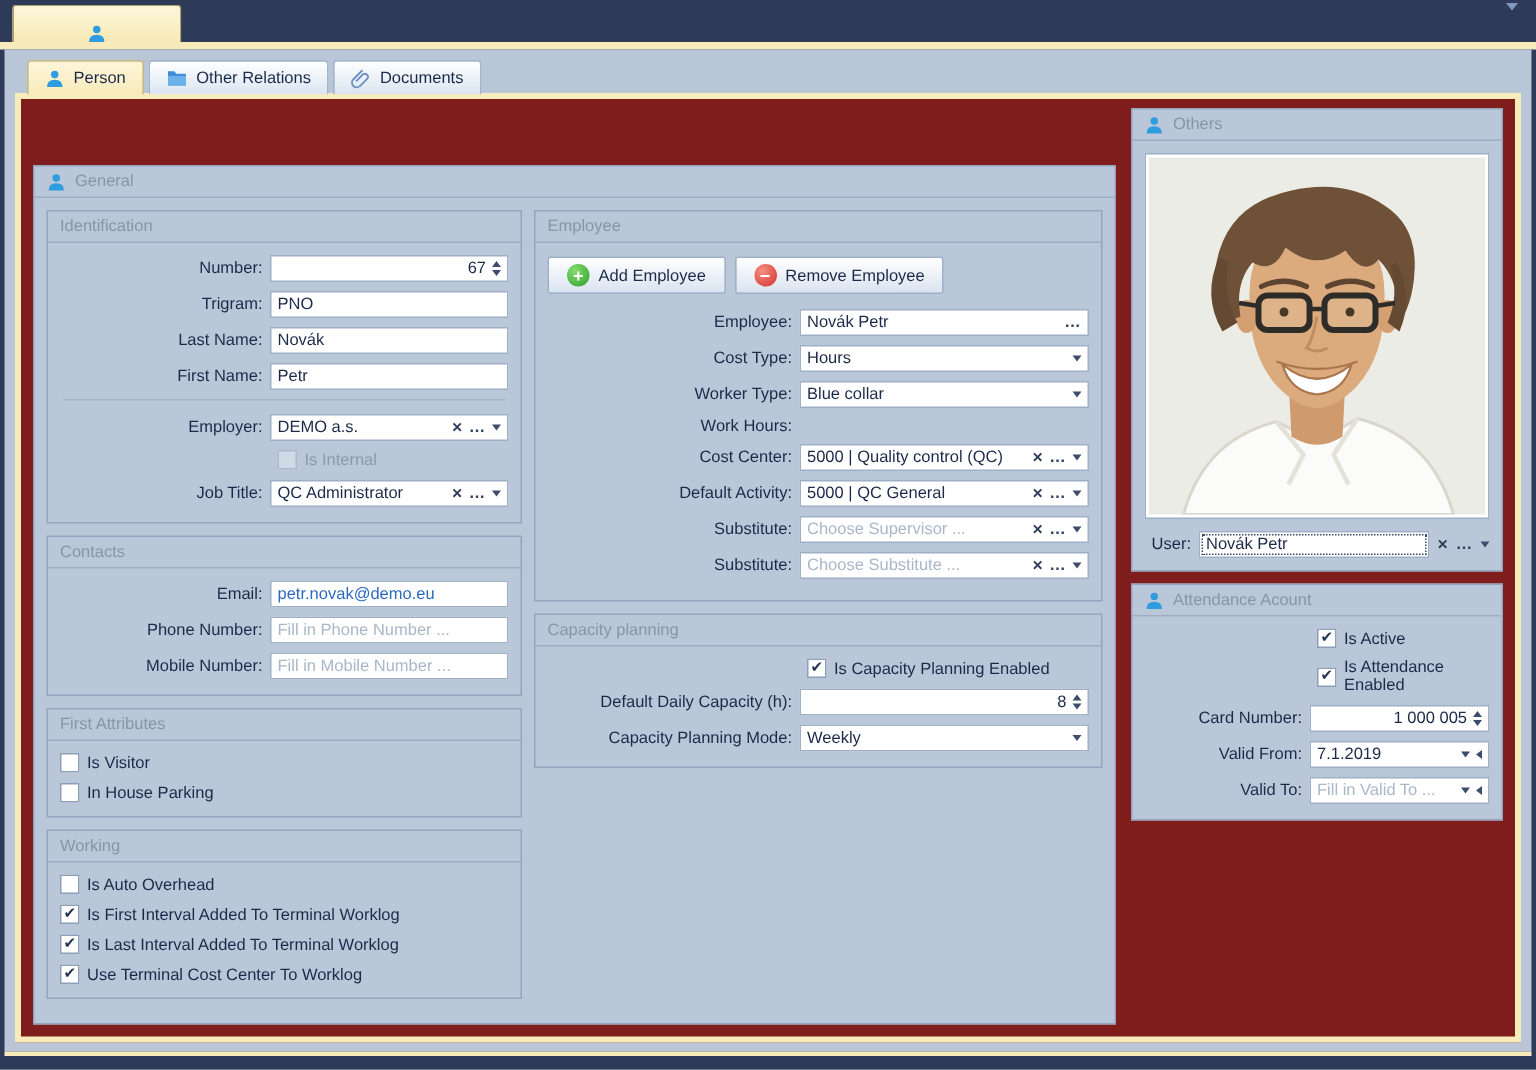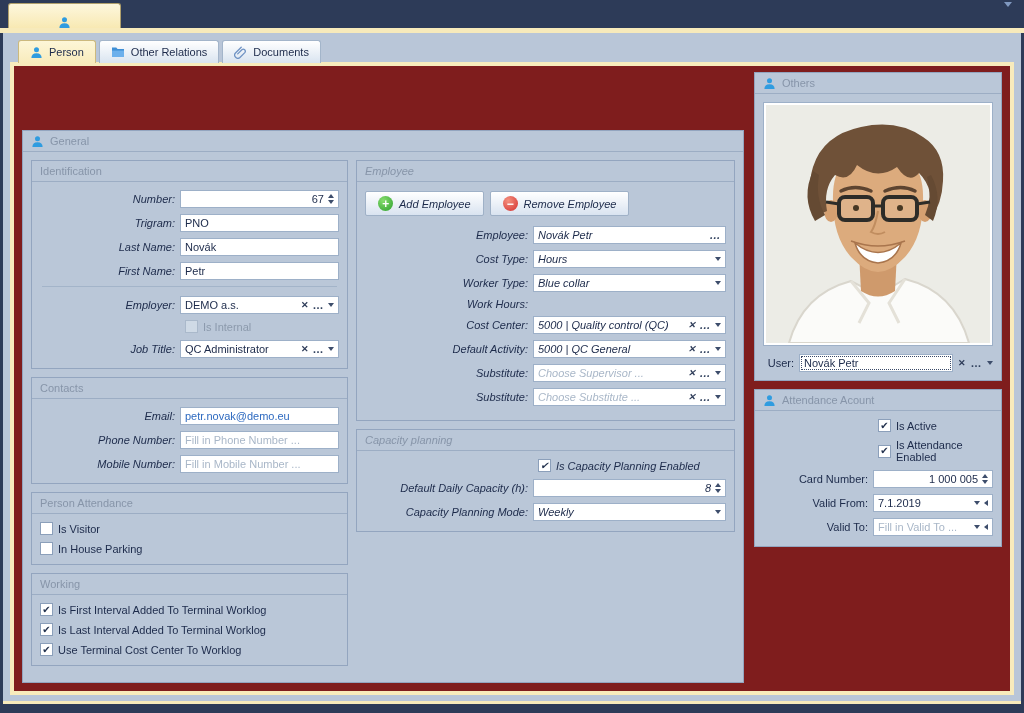--- a/index.html
+++ b/index.html
@@ -37,27 +37,27 @@
   }
   .tab.active { background: linear-gradient(#fdf6d8, #f8ebbc); border-color: #ccb97e; }
   .page { flex: 1; min-height: 0; border: 4px solid #f8ebbc; background: #7f1d1d; padding: 6px 8px; display: flex; gap: 10px; align-items: flex-end; }
   
   .group { border: 1px solid #93a5bf; background: #bac7d8; display: flex; flex-direction: column; min-height: 0; }
   .gcap { height: 21px; flex: none; display: flex; align-items: center; gap: 6px; padding: 0 8px; color: #8795a9; border-bottom: 1px solid #9cadc4; }
   .gbody { flex: 1; min-height: 0; padding: 8px; }
   .col-general { flex: 1; margin-bottom: 2px; }
   .col-general > .gbody { display: flex; gap: 8px; align-items: flex-start; }
   .gcol-left { width: 317px; flex: none; }
-  .gcol-right { flex: 1; min-width: 0; font-style: italic; }
+  .gcol-right { flex: 1; min-width: 0; }
   .subgroup { margin-bottom: 8px; }
   .col-right { width: 248px; flex: none; display: flex; flex-direction: column; align-self: flex-start; }
   
   .row { display: flex; align-items: center; margin-bottom: 6px; }
   .lbl { flex: none; text-align: right; padding-right: 5px; white-space: nowrap; color: #1c2a4a; }
-  .ident .lbl, .contacts .lbl { width: 140px; font-style: italic; }
+  .ident .lbl, .contacts .lbl { width: 140px; }
   .emp .lbl, .cap .lbl { width: 168px; }
   .att .lbl { width: 110px; }
   .user-row .lbl { width: 36px; }
   .ed { flex: 1; min-width: 0; height: 18px; background: #fff; border: 1px solid #9db0c8; display: flex; align-items: center; padding: 0 4px; gap: 4px; cursor: text; }
   .val { flex: 1; min-width: 0; white-space: nowrap; overflow: hidden; color: #1c2a4a; }
   .val.right { text-align: right; }
   .ph { color: #a9b7c8; }
   .link { color: #2e6ac0; cursor: pointer; }
   .edbtn { flex: none; display: flex; align-items: center; cursor: pointer; }
   .x-glyph { font-weight: bold; font-size: 9px; color: #2d3b58; line-height: 1; }
@@ -234,39 +234,43 @@
                   <span class="lbl">Mobile Number:</span>
                   <span class="ed">
                       <span class="val ph">Fill in Mobile Number ...</span>
                     </span>
                 </div>
               </div>
             </div>
 
             <div class="group subgroup">
               <div class="gcap">
-                  <span>Person Attendance</span>
+                  <span>First Attributes</span>
                 </div>
               <div class="gbody">
                 <div class="cbrow">
                   <span class="cbox"></span>
                   <span class="cblbl">Is Visitor</span>
                 </div>
                 <div class="cbrow" style="margin-bottom:1px;">
                   <span class="cbox"></span>
                   <span class="cblbl">In House Parking</span>
                 </div>
               </div>
             </div>
 
             <div class="group subgroup">
               <div class="gcap">
                   <span>Working</span>
                 </div>
               <div class="gbody">
+                <div class="cbrow">
+                  <span class="cbox"></span>
+                  <span class="cblbl">Is Auto Overhead</span>
+                </div>
                 <div class="cbrow">
                   <span class="cbox">✔</span>
                   <span class="cblbl">Is First Interval Added To Terminal Worklog</span>
                 </div>
                 <div class="cbrow">
                   <span class="cbox">✔</span>
                   <span class="cblbl">Is Last Interval Added To Terminal Worklog</span>
                 </div>
                 <div class="cbrow" style="margin-bottom:1px;">
                   <span class="cbox">✔</span>

